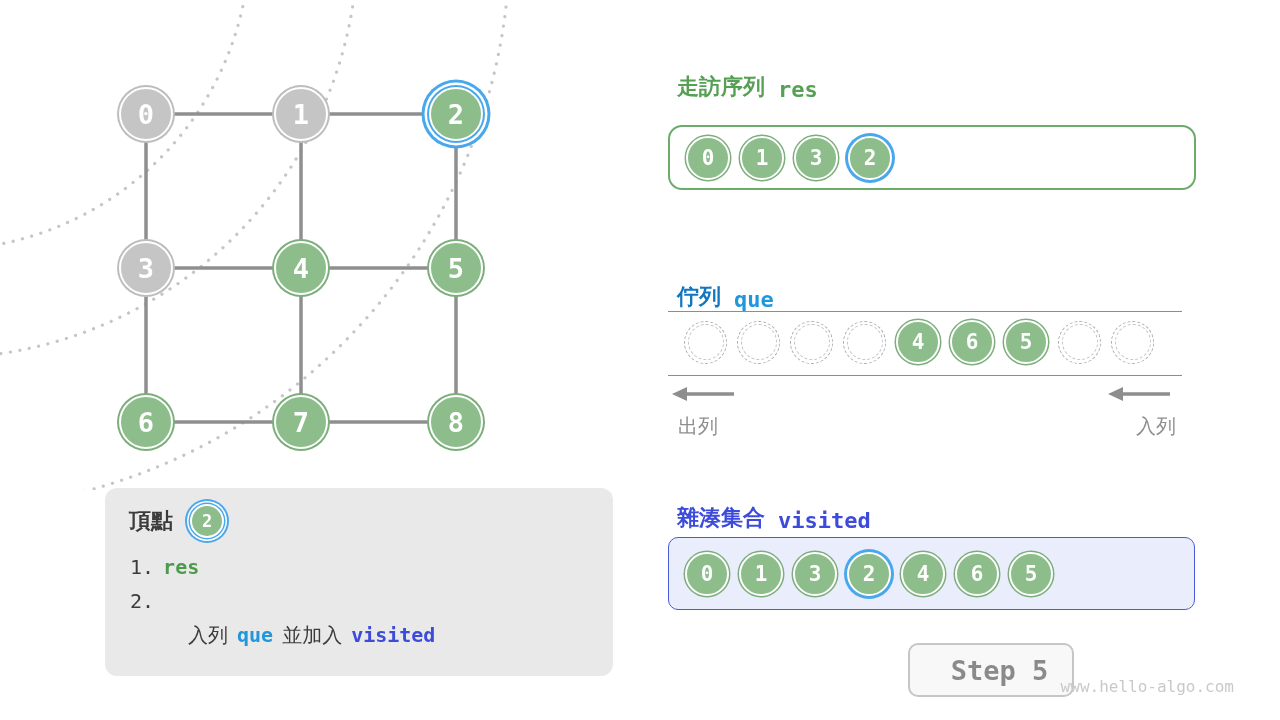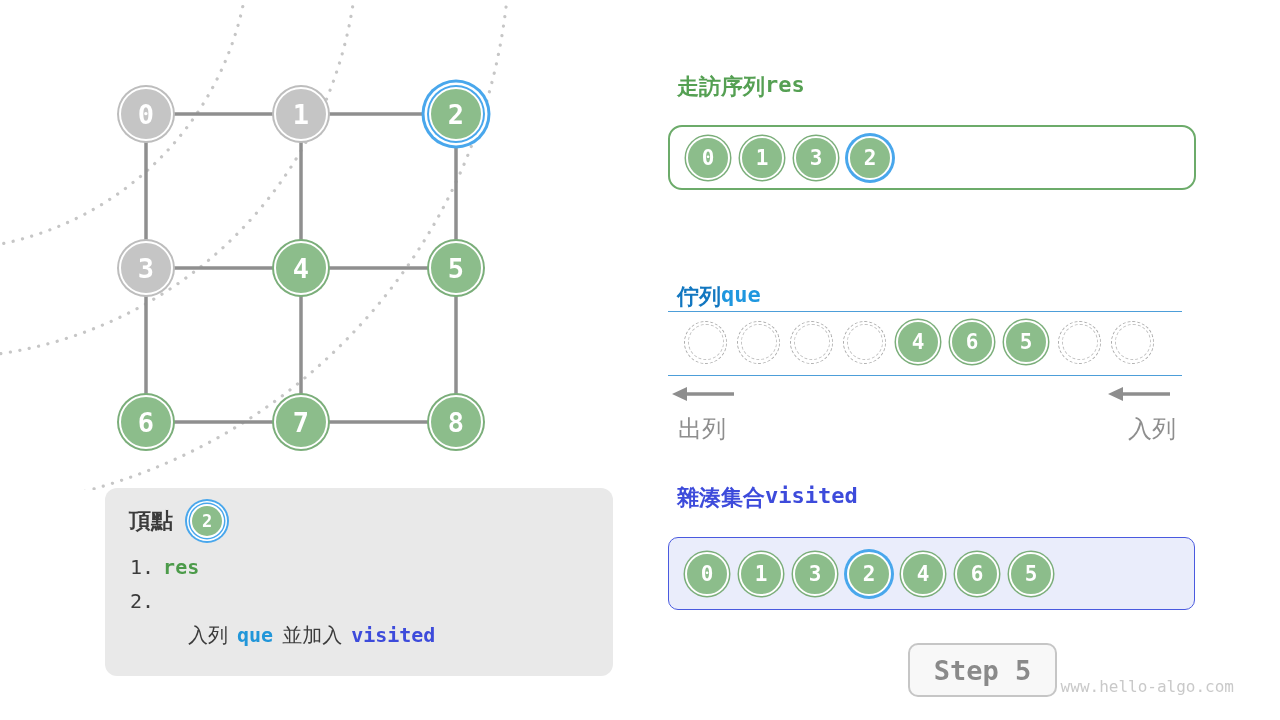--- a/index.html
+++ b/index.html
@@ -40,26 +40,26 @@
   }
   .ib-line { display:flex; align-items:center; gap:9px; margin-left:25px; height:34px; font-size:20px; }
   .ib-line.indent { margin-left:83px; }
   .ib-num { font-family:"DejaVu Sans Mono", monospace; }
   .code { font-family:"DejaVu Sans Mono", monospace; font-weight:bold; }
   .code.c-res { color:#4C9B4A; }
   .code.c-que { color:#2196D9; }
   .code.c-visited { color:#3D4BDB; }
 
   
-  .panel-title { position:absolute; display:flex; align-items:flex-start; font-size:22px; font-weight:bold; }
+  .panel-title { position:absolute; display:flex; gap:13px; align-items:flex-end; font-size:22px; font-weight:bold; }
   .panel-title .mono { font-family:"DejaVu Sans Mono", monospace; font-weight:bold; font-size:22px; }
   .t-res { color:#55A053; }
   .t-que { color:#1277C0;margin-top:28px; }
   .t-que .mono { color:#1F97DF; }
-  .t-visited { color:#3D4BDB; }
+  .t-visited { color:#3D4BDB;margin-top:20px; }
 
   .chip {
     width:40px; height:40px; border-radius:50%;
     background:#8CBD8B; border:2px solid #ffffff; box-shadow:0 0 0 1.5px #7BAE7A;
     display:flex; align-items:center; justify-content:center;
     color:#ffffff; font:bold 21px "DejaVu Sans Mono", monospace;
     flex:0 0 auto;
   }
   .chip.current { box-shadow:0 0 0 3px #49A7EC; }
   .chip.empty {
@@ -74,32 +74,32 @@
   .res-box {
     position:absolute; left:668px; top:125px; width:508px; height:61px;
     border:2px solid #6CAB6A; border-radius:14px; background:#ffffff;
     display:flex; align-items:center; gap:10px; padding-left:16px;
   }
   .queue-line { position:absolute; left:668px; width:514px; height:0;
     border-top:1.5px solid #4D9ED9; }
   .queue-row { position:absolute; left:668px; top:320px; width:514px;
     display:flex; align-items:center; gap:10px; padding-left:16px; }
   .qarrow { position:absolute; width:64px; height:16px; }
-  .qlabel { position:absolute; font-size:24px; color:#8E8E8E; }
+  .qlabel { position:absolute; font-size:20px; color:#8E8E8E; }
   .visited-box {
     position:absolute; left:668px; top:537px; width:509px; height:71px;
     background:#EAEDFB; border:1.5px solid #4A5ADF; border-radius:10px;
     display:flex; align-items:center; gap:10px; padding-left:16px;
   }
 
   .step-btn {
     position:absolute; left:908px; top:643px; width:145px; height:50px;
     background:#F8F8F8; border:2px solid #C6C6C6; border-radius:10px;
     display:flex; align-items:center; justify-content:center;
-    font:bold 27px "DejaVu Sans Mono", monospace; color:#8A8A8A;
+    font:bold 27px "DejaVu Sans Mono", monospace; color:#8A8A8A;padding-left:17px;
   }
   .watermark {
     position:absolute; top:677px; right:46px;
     font:16px "DejaVu Sans Mono", monospace; color:#C9C9C9;
   }
 </style>
 </head>
 <body>
 
 <div id="page">

